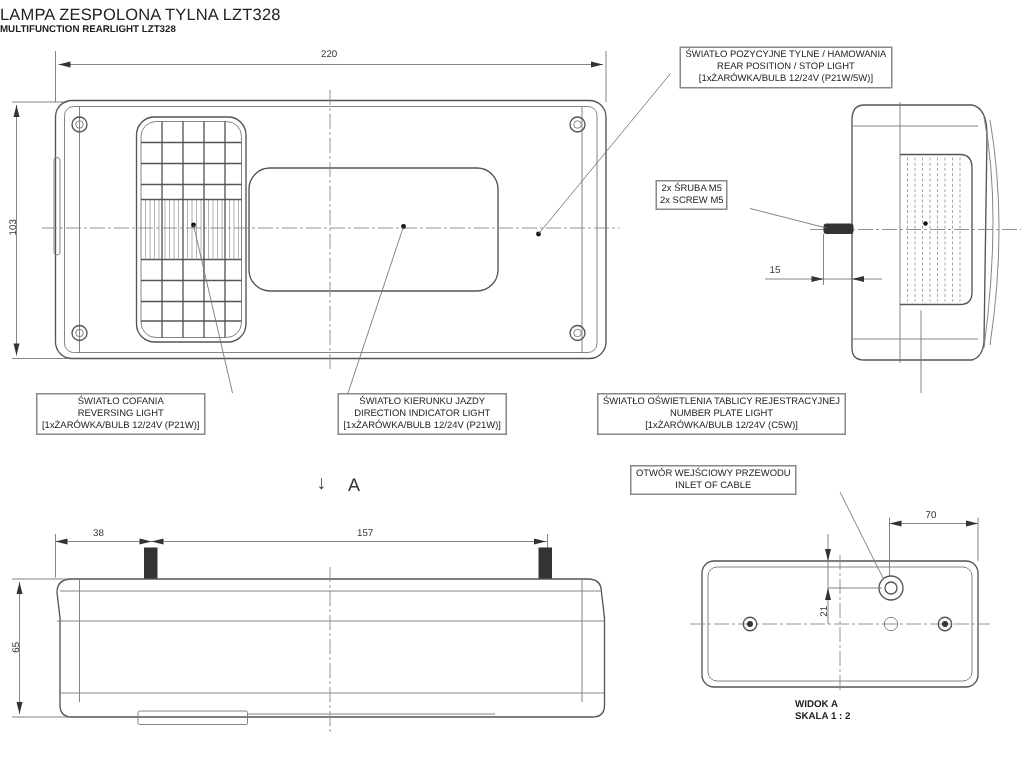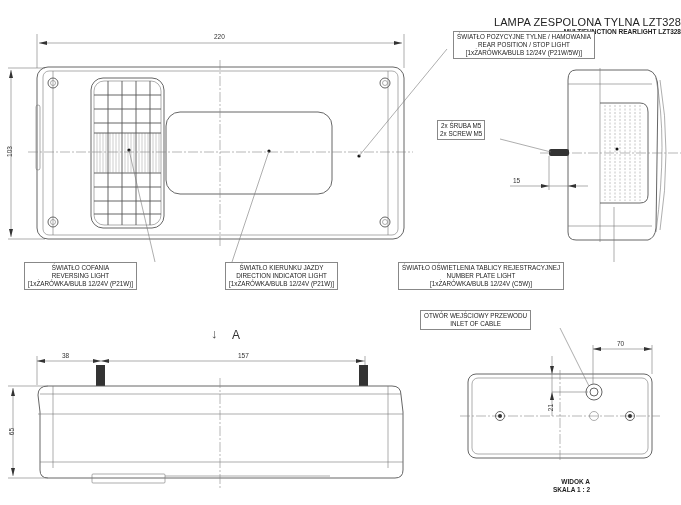--- a/index.html
+++ b/index.html
@@ -1,17 +1,17 @@
 <!DOCTYPE html>
 <html><head>
 <meta charset="utf-8">
 <style>
   html,body{margin:0;padding:0;background:#ffffff;}
   body{width:681px;height:505px;position:relative;overflow:hidden;font-family:"Liberation Sans",sans-serif;color:#222;}
-  .t{position:absolute;white-space:nowrap;text-align:right;margin-top:12px;}
+  .t{position:absolute;white-space:nowrap;text-align:left;}
   .title{left:0;width:681px;top:4px;font-size:11px;letter-spacing:0.1px;}
   .subtitle{left:0;width:681px;top:16px;font-size:6.5px;font-weight:bold;}
   .dim{position:absolute;font-size:6.5px;color:#333;}
   .lbl{position:absolute;border:1px solid #888;background:#fff;font-size:6.3px;line-height:8px;text-align:center;padding:1px 3px;color:#222;white-space:nowrap;}
   svg{position:absolute;left:0;top:0;}
   .ln{stroke:#555;fill:none;stroke-width:0.9;}
   .thin{stroke:#777;fill:none;stroke-width:0.6;}
   .cl{stroke:#888;fill:none;stroke-width:0.6;stroke-dasharray:10 2 2 2;}
   .dash{stroke:#888;fill:none;stroke-width:0.5;stroke-dasharray:2 1.5;}
   .rot{transform:rotate(-90deg);transform-origin:center;}

